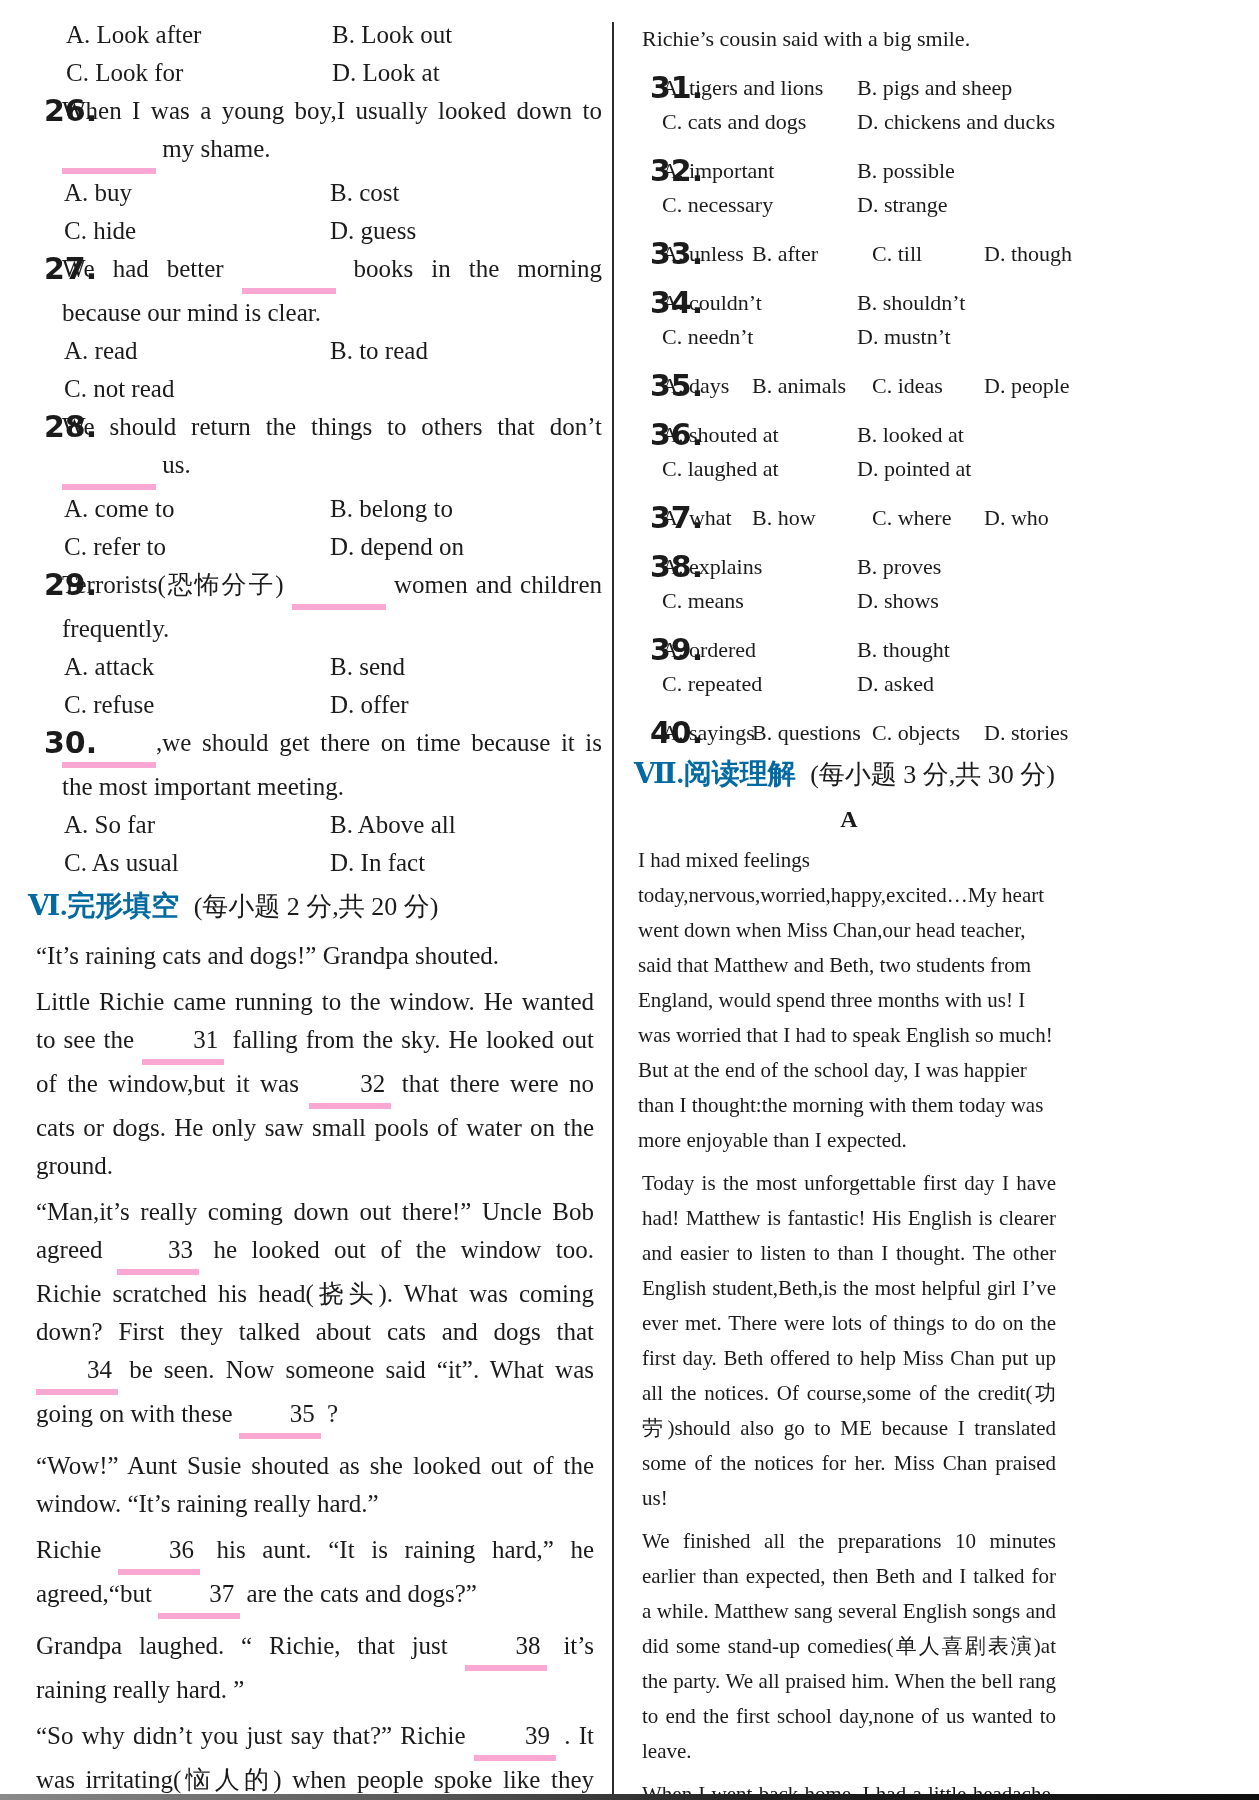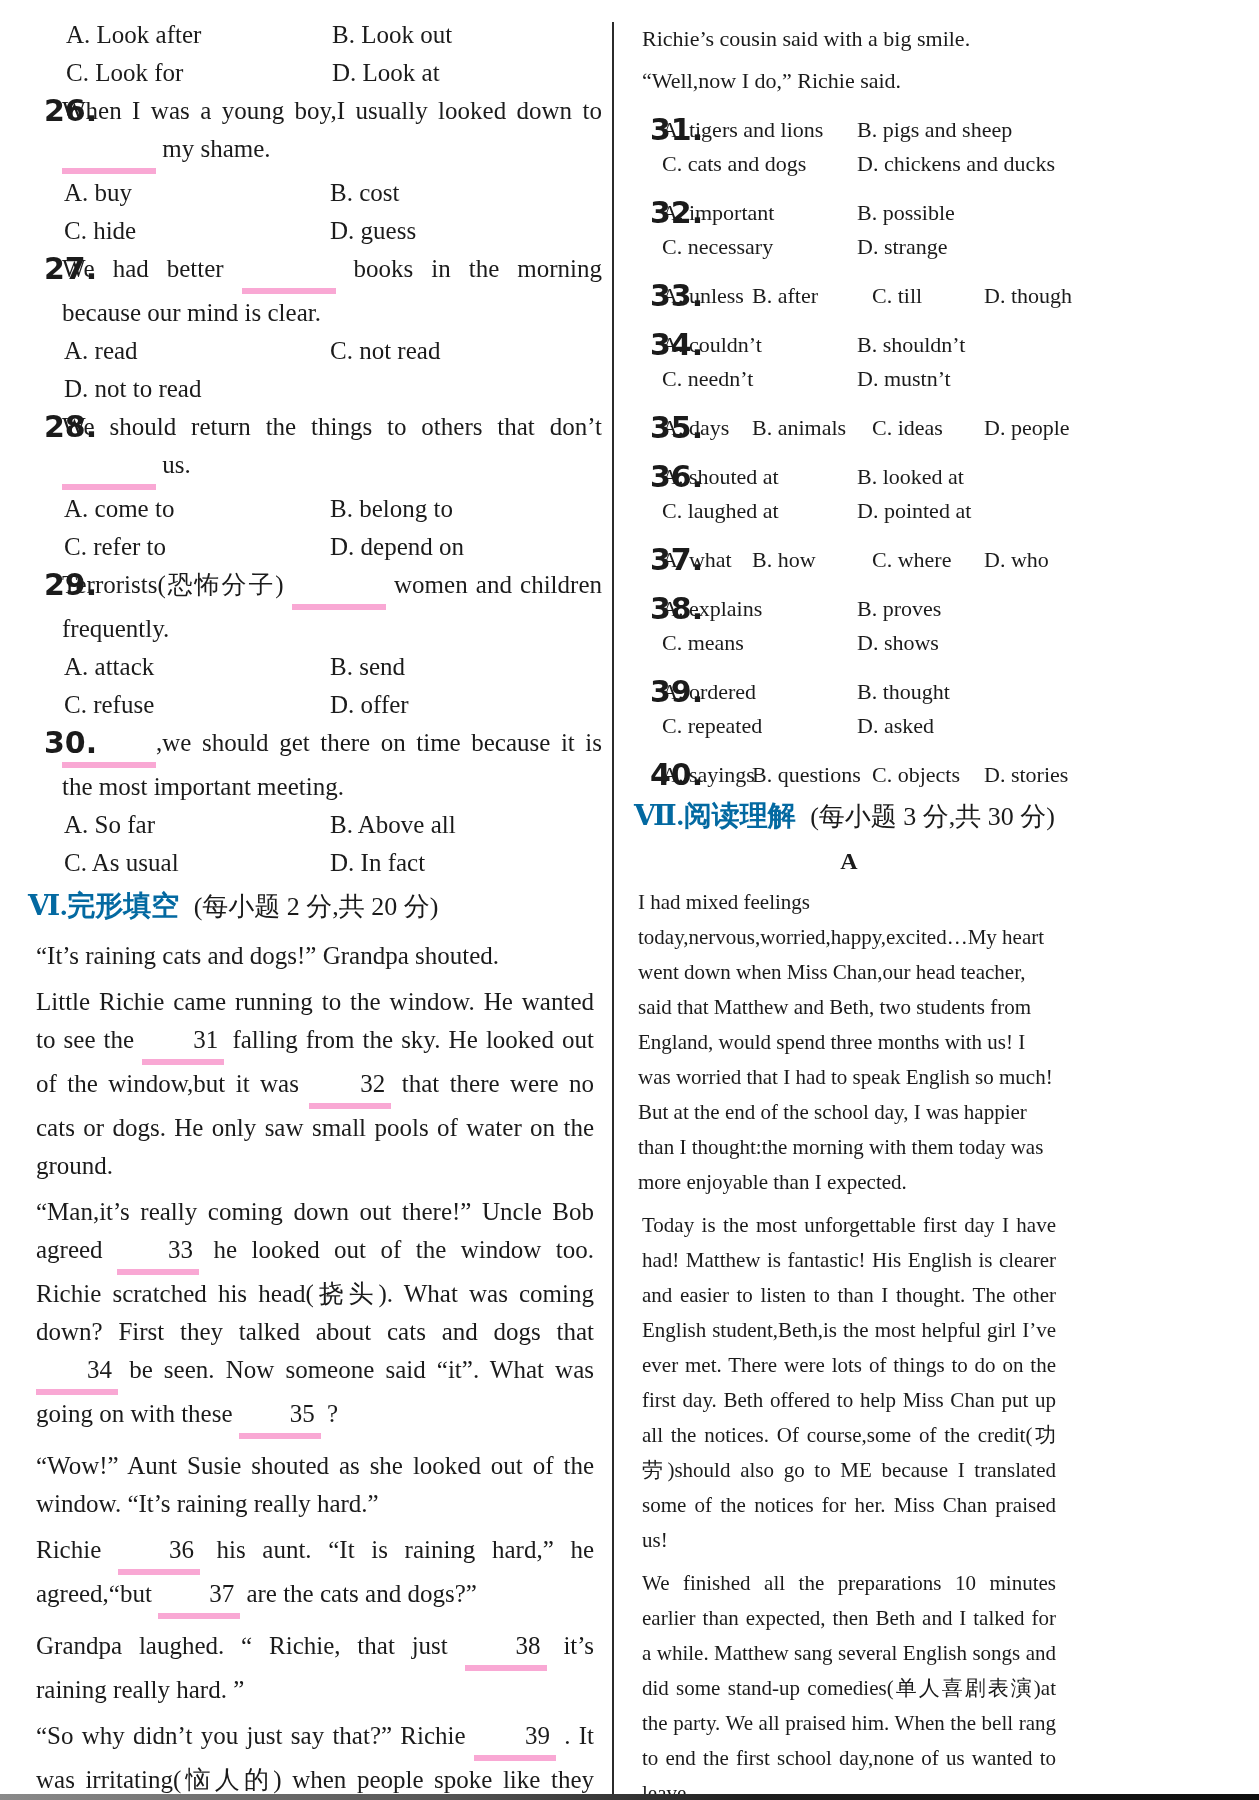--- a/index.html
+++ b/index.html
@@ -89,22 +89,22 @@
         <span class="opt">C. hide</span>
         <span class="opt">D. guess</span>
       </div>
     </div>
 
     <div class="q">
       <span class="qnum">27.</span>
       <p class="stem">We had better <span class="blank line">&nbsp;</span> books in the morning because our mind is clear.</p>
       <div class="optgrid lg2">
         <span class="opt">A. read</span>
+        <span class="opt">B. to read</span>
         <span class="opt">C. not read</span>
-        <span class="opt">D. not to read</span>
       </div>
     </div>
 
     <div class="q">
       <span class="qnum">28.</span>
       <p class="stem">We should return the things to others that don’t <span class="blank line">&nbsp;</span> us.</p>
       <div class="optgrid lg2">
         <span class="opt">A. come to</span>
         <span class="opt">B. belong to</span>
         <span class="opt">C. refer to</span>
@@ -145,21 +145,20 @@
     <p class="para">“Wow!” Aunt Susie shouted as she looked out of the window. “It’s raining really hard.”</p>
     <p class="para">Richie <span class="blank num">36</span> his aunt. “It is raining hard,” he agreed,“but <span class="blank num">37</span> are the cats and dogs?”</p>
     <p class="para">Grandpa laughed. “ Richie, that just <span class="blank num">38</span> it’s raining really hard. ”</p>
     <p class="para">“So why didn’t you just say that?” Richie <span class="blank num">39</span> . It was irritating(恼人的) when people spoke like they were not speaking English at all.</p>
     <p class="para">“We did. You just didn’t understand these <span class="blank num">40</span> ,”</p>
   </div>
 
   <div class="col-right">
 
     <p class="para">Richie’s cousin said with a big smile.</p>
-    <p class="para">“Well,now I do,” Richie said.</p>
 
     <div class="q rq">
       <span class="qnum">31.</span>
       <div class="optgrid rg2">
         <span class="opt">A. tigers and lions</span>
         <span class="opt">B. pigs and sheep</span>
         <span class="opt">C. cats and dogs</span>
         <span class="opt">D. chickens and ducks</span>
       </div>
     </div>

